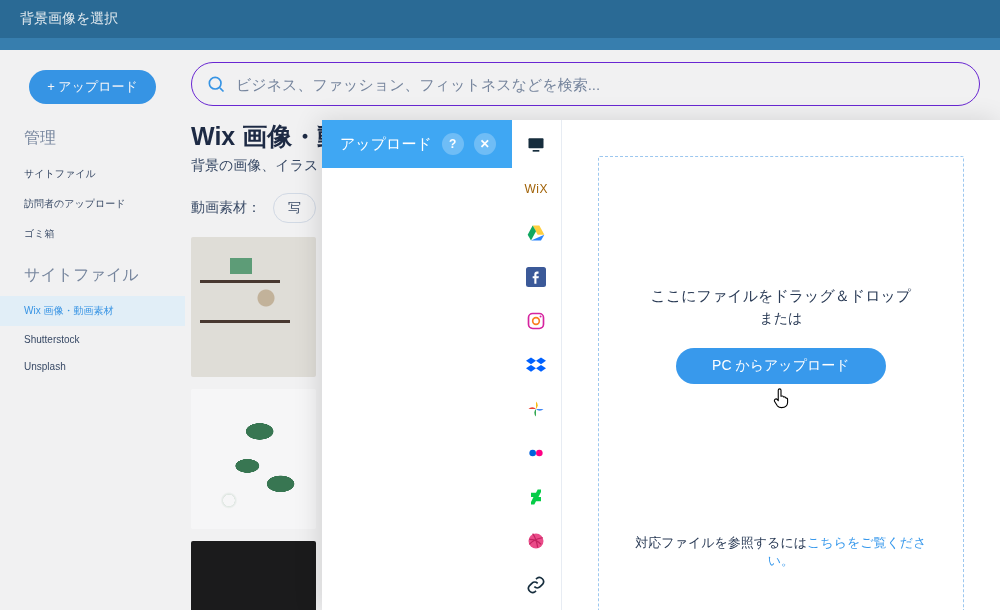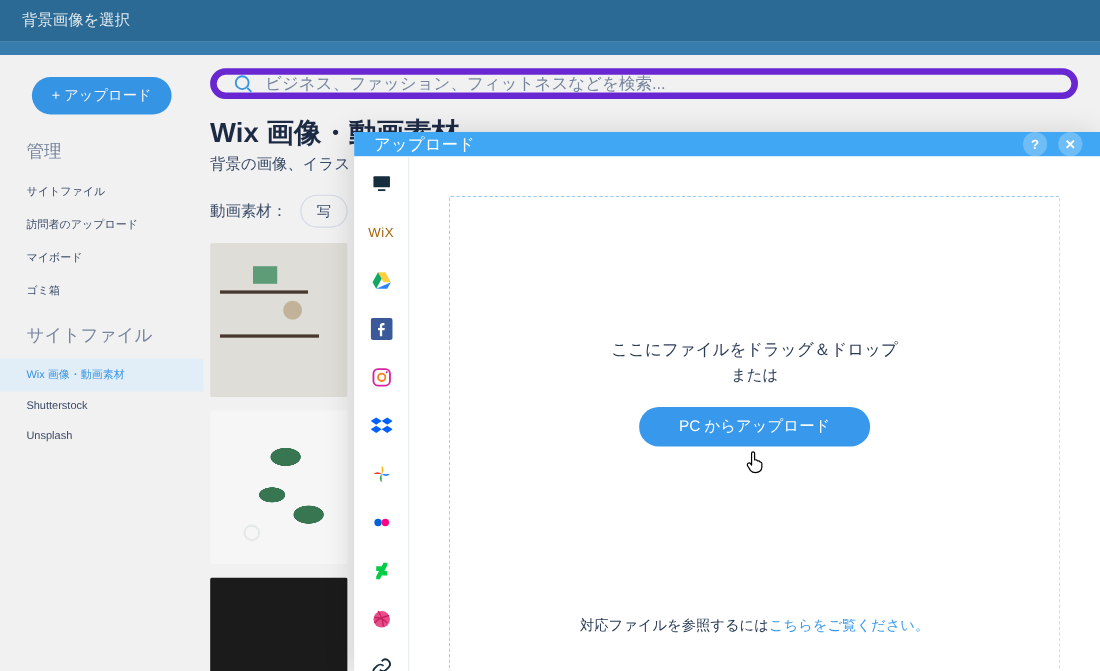--- a/index.html
+++ b/index.html
@@ -10,21 +10,21 @@
   .bar2 { background: #3983b4; height: 12px; }
   
   .body { display: flex; height: calc(610px - 50px); }
   .sidebar { width: 185px; padding: 20px 0 0 0; }
   .upload-btn { margin: 0 auto 24px auto; display: block; background: #3899ec; color: #fff; border: none; border-radius: 18px; padding: 8px 18px; font-size: 13px; cursor: pointer; }
   .side-section-label { color: #7a8aa2; font-size: 16px; padding: 0 24px 10px 24px; }
   .side-item { color: #3a4c68; font-size: 10px; padding: 8px 24px; cursor: pointer; }
   .side-item.active { color: #3899ec; background: #eaf7ff; }
   .main { flex: 1; display: flex; flex-direction: column; padding: 0 0 0 0; }
   .search-row { padding: 12px 20px 10px 6px; }
-  .search-box { display: flex; align-items: center; border: 6px solid #6d28d9; border-radius: 22px; height: 28px; padding: 0 14px; color: #7a8aa2; }
+  .search-box { display: flex; align-items: center; border: 1px solid #6d28d9; border-radius: 22px; height: 44px; padding: 0 14px; color: #7a8aa2; }
   .search-box input { border: none; outline: none; flex: 1; font-size: 15px; color: #2a3b56; background: transparent; }
   .search-box input::placeholder { color: #7a8aa2; }
   .page-title { font-size: 25px; font-weight: 600; padding: 4px 20px 2px 6px; color: #1e2b45; }
   .page-sub { font-size: 14px; color: #3a4c68; padding: 2px 20px 18px 6px; }
   .filter-row { display: flex; align-items: center; gap: 12px; padding: 0 20px 14px 6px; color: #3a4c68; }
   .chip { border: 1px solid #d9e1ec; border-radius: 16px; padding: 5px 14px; font-size: 13px; }
   .gallery { display: flex; flex-direction: column; gap: 12px; padding-left: 6px;}
   .g-row { display: flex; gap: 12px; }
   .thumb { width: 125px; height: 140px; border: 1px solid transparent; border-radius: 2px;}
   .thumb.room { background:
@@ -45,21 +45,21 @@
         radial-gradient(ellipse 30px 18px at 55% 30%, #3a7a54 45%, transparent 47%),
         radial-gradient(ellipse 26px 15px at 45% 55%, #3a7a54 45%, transparent 47%),
         radial-gradient(ellipse 30px 18px at 72% 68%, #3a7a54 45%, transparent 47%),
         radial-gradient(circle 14px at 30% 80%, #ffffff 40%, #e7efe9 42%, transparent 60%);
   }
   .thumb.dark { background:#1c1c1c; }
 
   
   .scrim { position:absolute; inset:0; background: rgba(20,35,50,0.04); pointer-events:none;}
   .modal { position: absolute; left: 322px; top: 120px; right: 0; bottom: 0; background: #fff;
-           box-shadow: -4px 0 24px rgba(0,0,0,0.12); display:flex; flex-direction:column; }
+           box-shadow: -4px 0 24px rgba(0,0,0,0.12); display:flex; flex-direction:row; }
   .modal-header { background: #3fa7f3; color: #fff; height: 48px; display:flex; align-items:center;
                   padding: 0 16px 0 18px; font-size: 15px; }
   .modal-header .spacer { flex:1; }
   .circ-btn { width: 22px; height: 22px; border-radius: 50%; background: rgba(255,255,255,0.25);
               color:#fff; display:inline-flex; align-items:center; justify-content:center; font-size:12px;
               margin-left: 10px; cursor:pointer; font-weight:600; }
   .modal-body { flex:1; display:flex; }
   .source-bar { width: 50px; border-right: 1px solid #e7ecf3; display:flex; flex-direction:column;
                 align-items:center; padding-top: 14px; gap: 22px; }
   .source-bar .src { width: 22px; height: 22px; display:flex; align-items:center; justify-content:center;
@@ -91,21 +91,20 @@
   <div class="bar2"></div>
 
   <div class="body">
 
     <div class="sidebar">
       <button class="upload-btn">+ アップロード</button>
 
       <div class="side-section-label">管理</div>
       <div class="side-item">サイトファイル</div>
       <div class="side-item">訪問者のアップロード</div>
-      <div class="side-item">マイボード</div>
       <div class="side-item">ゴミ箱</div>
 
       <div style="height:16px"></div>
       <div class="side-section-label">サイトファイル</div>
       <div class="side-item active">Wix 画像・動画素材</div>
       <div class="side-item">Shutterstock</div>
       <div class="side-item">Unsplash</div>
     </div>
 
     <div class="main">

